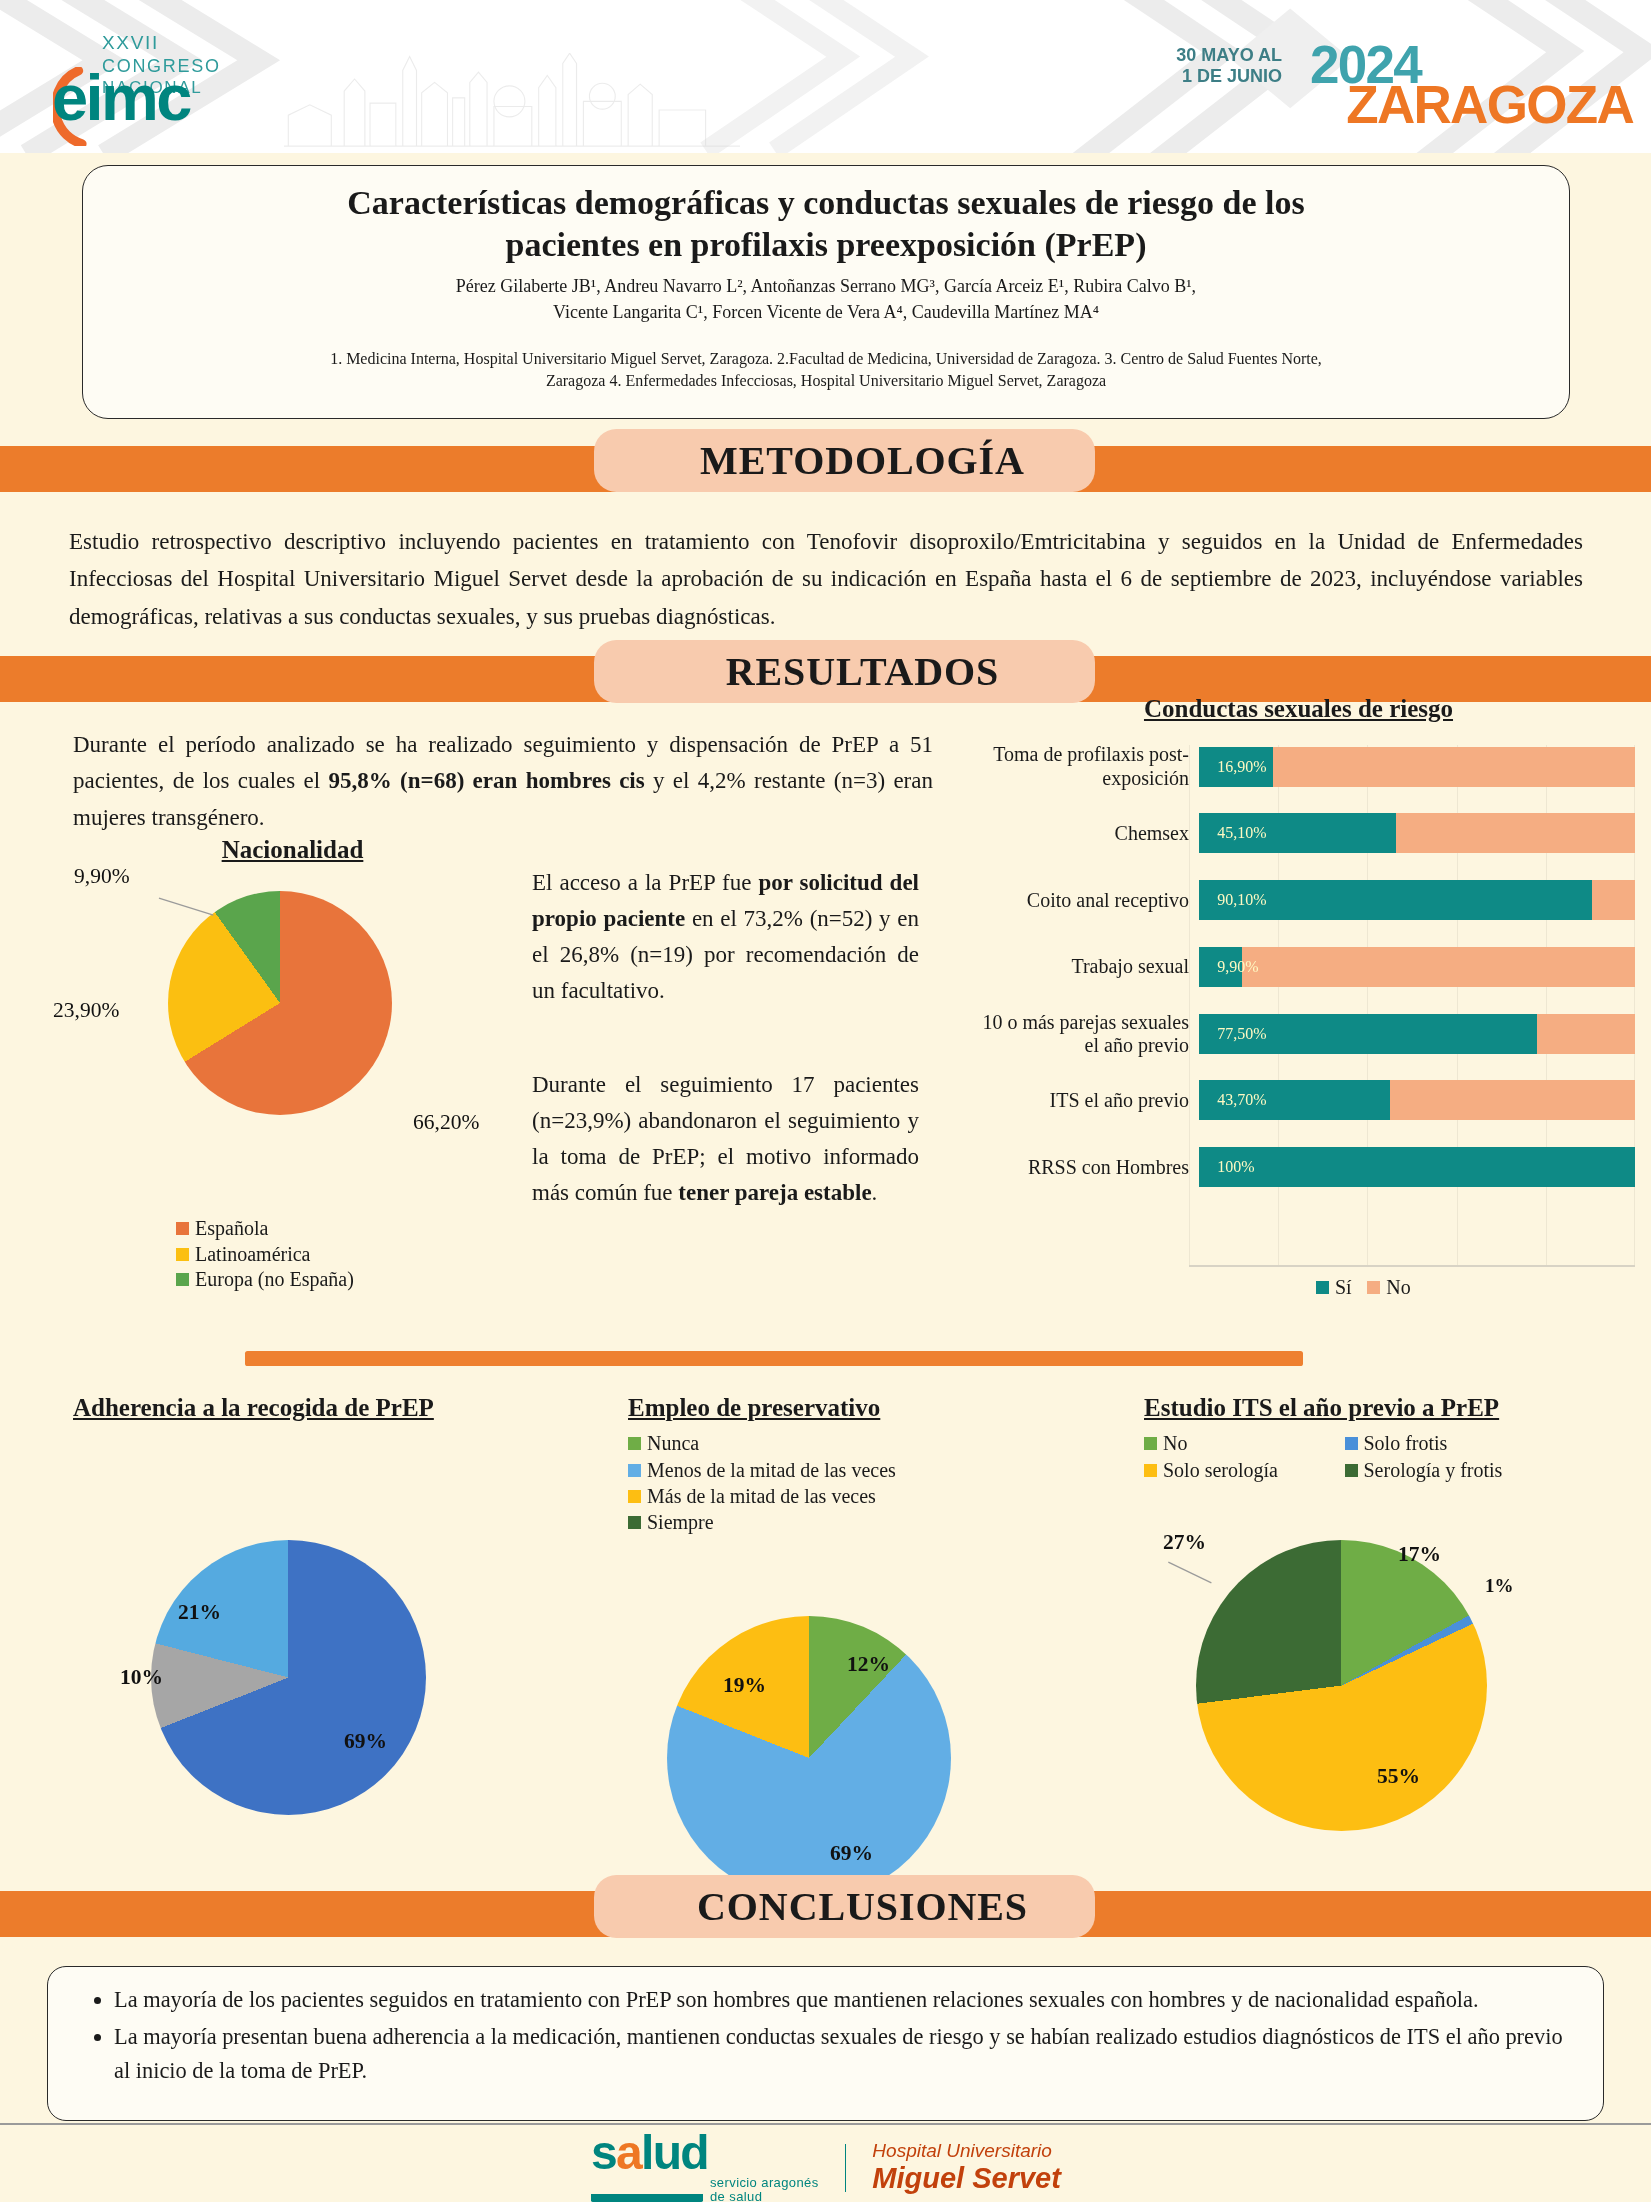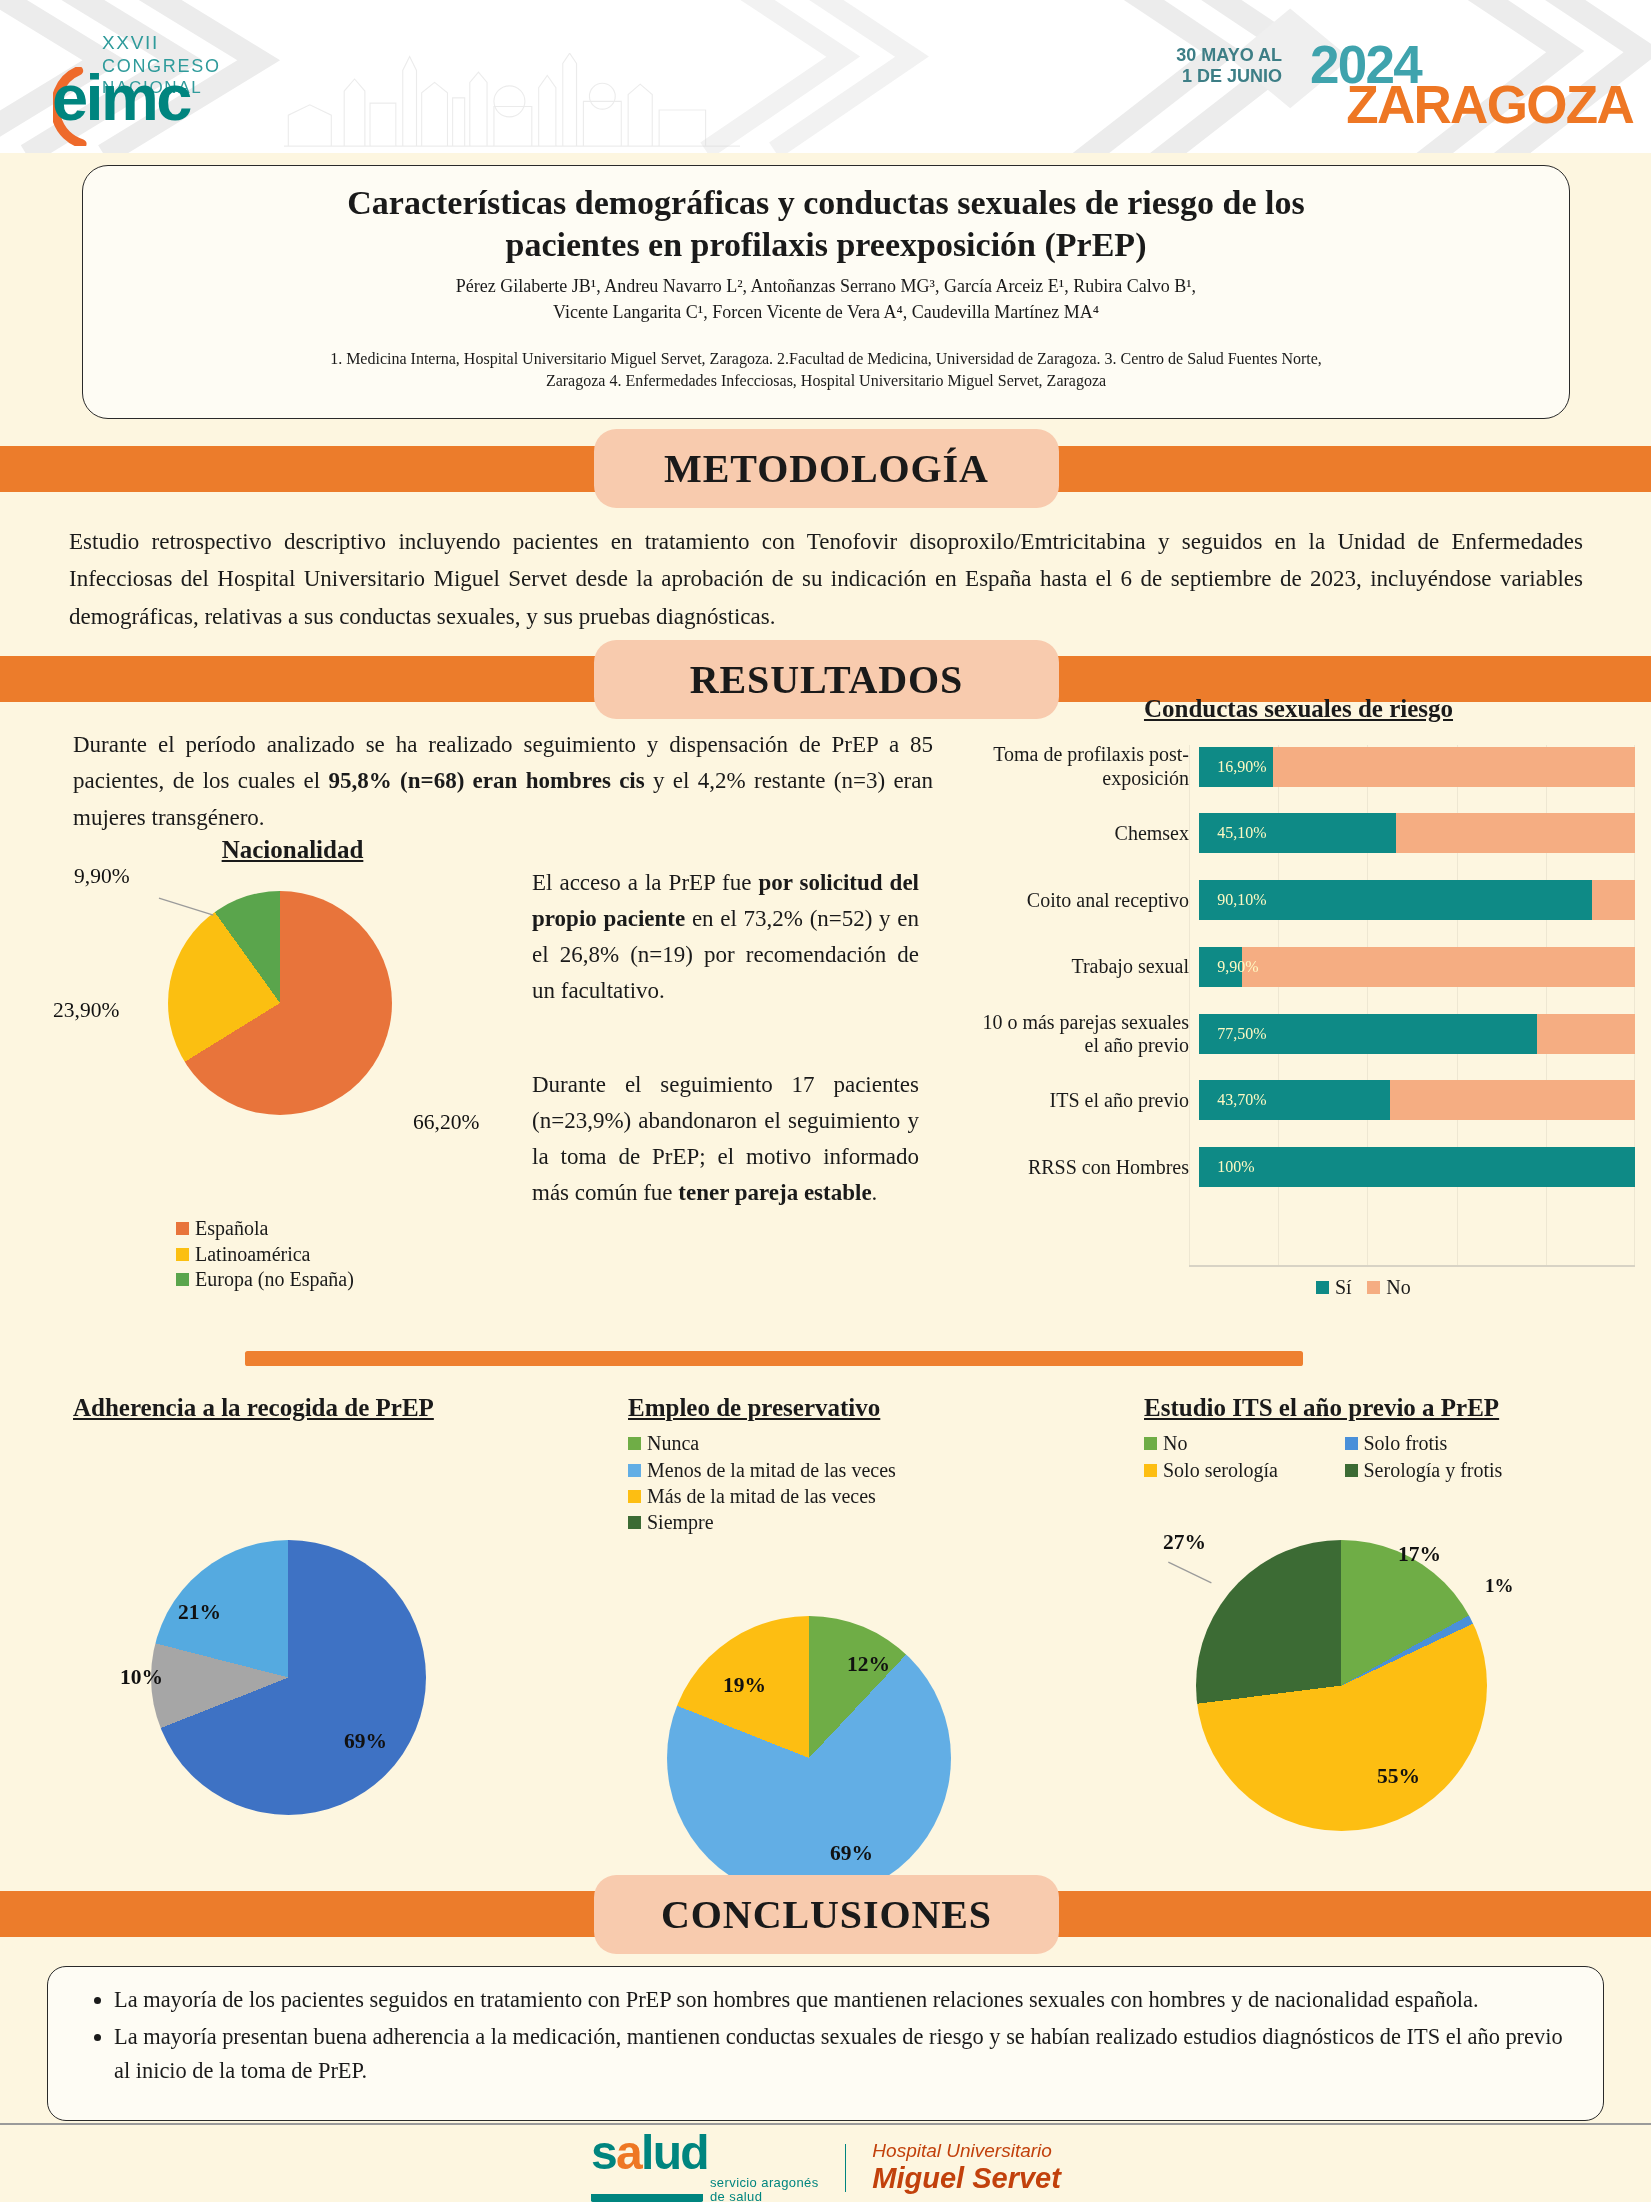--- a/index.html
+++ b/index.html
@@ -42,23 +42,23 @@
     background:#FEFCF4;border:1.7px solid #2a2a2a;border-radius:26px;
     box-sizing:border-box;padding:15.5px 34px 0 34px;text-align:center;
   }
   .title-main{font-size:34px;font-weight:bold;line-height:1.26;}
   .authors{font-size:18px;line-height:1.42;margin-top:6.9px;}
   .affil{font-size:16px;line-height:1.42;margin-top:22.4px;}
 
   
   .band{position:absolute;left:0;width:1652px;height:46px;background:#EC7C2B;}
   .band-pill{
-    position:absolute;width:465px;height:79px;left:594px;
+    position:absolute;width:465px;height:63px;left:594px;
     background:#F8CBAE;border-radius:22.4px;
-    display:flex;align-items:center;justify-content:center;
+    display:flex;align-items:center;justify-content:center;padding-left:36px;
   }
   .band-pill span{font-size:40px;font-weight:bold;letter-spacing:0.9px;}
 
   
   .metod-text{position:absolute;left:69px;top:523px;width:1514px;
     font-size:23px;line-height:1.62;text-align:justify;}
 
   .res-text1{position:absolute;left:73px;top:727px;width:860px;
     font-size:23px;line-height:1.58;text-align:justify;}
   .res-text2{position:absolute;left:532px;top:865px;width:387px;
@@ -211,21 +211,21 @@
 <div class="band-pill" style="top:429px;">
   <span>METODOLOGÍA</span>
 </div>
 <div class="metod-text">Estudio retrospectivo descriptivo incluyendo pacientes en tratamiento con Tenofovir disoproxilo/Emtricitabina y seguidos en la Unidad de Enfermedades Infecciosas del Hospital Universitario Miguel Servet desde la aprobación de su indicación en España hasta el 6 de septiembre de 2023, incluyéndose variables demográficas, relativas a sus conductas sexuales, y sus pruebas diagnósticas.</div>
 
 <div class="band" style="top:656px;"></div>
 <div class="band-pill" style="top:640px;">
   <span>RESULTADOS</span>
 </div>
 
-<div class="res-text1"><span>Durante el período analizado se ha realizado seguimiento y dispensación de PrEP a 85 pacientes, de los cuales el </span><b>95,8% (n=68) eran hombres cis</b><span> y el 4,2% restante (n=3) eran mujeres transgénero.</span></div>
+<div class="res-text1"><span>Durante el período analizado se ha realizado seguimiento y dispensación de PrEP a 51 pacientes, de los cuales el </span><b>95,8% (n=68) eran hombres cis</b><span> y el 4,2% restante (n=3) eran mujeres transgénero.</span></div>
 
 <div class="res-text2"><span>El acceso a la PrEP fue </span><b>por solicitud del propio paciente</b><span> en el 73,2% (n=52) y en el 26,8% (n=19) por recomendación de un facultativo.</span></div>
 
 <div class="res-text3"><span>Durante el seguimiento 17 pacientes (n=23,9%) abandonaron el seguimiento y la toma de PrEP; el motivo informado más común fue </span><b>tener pareja estable</b><span>.</span></div>
 
 <div class="nac-wrap">
   <div class="ch-title nac-title">Nacionalidad</div>
 </div>
 <div class="pie-nac"></div>
 <svg style="position:absolute;left:157px;top:893px;" width="60" height="34" viewBox="0 0 70 40">

